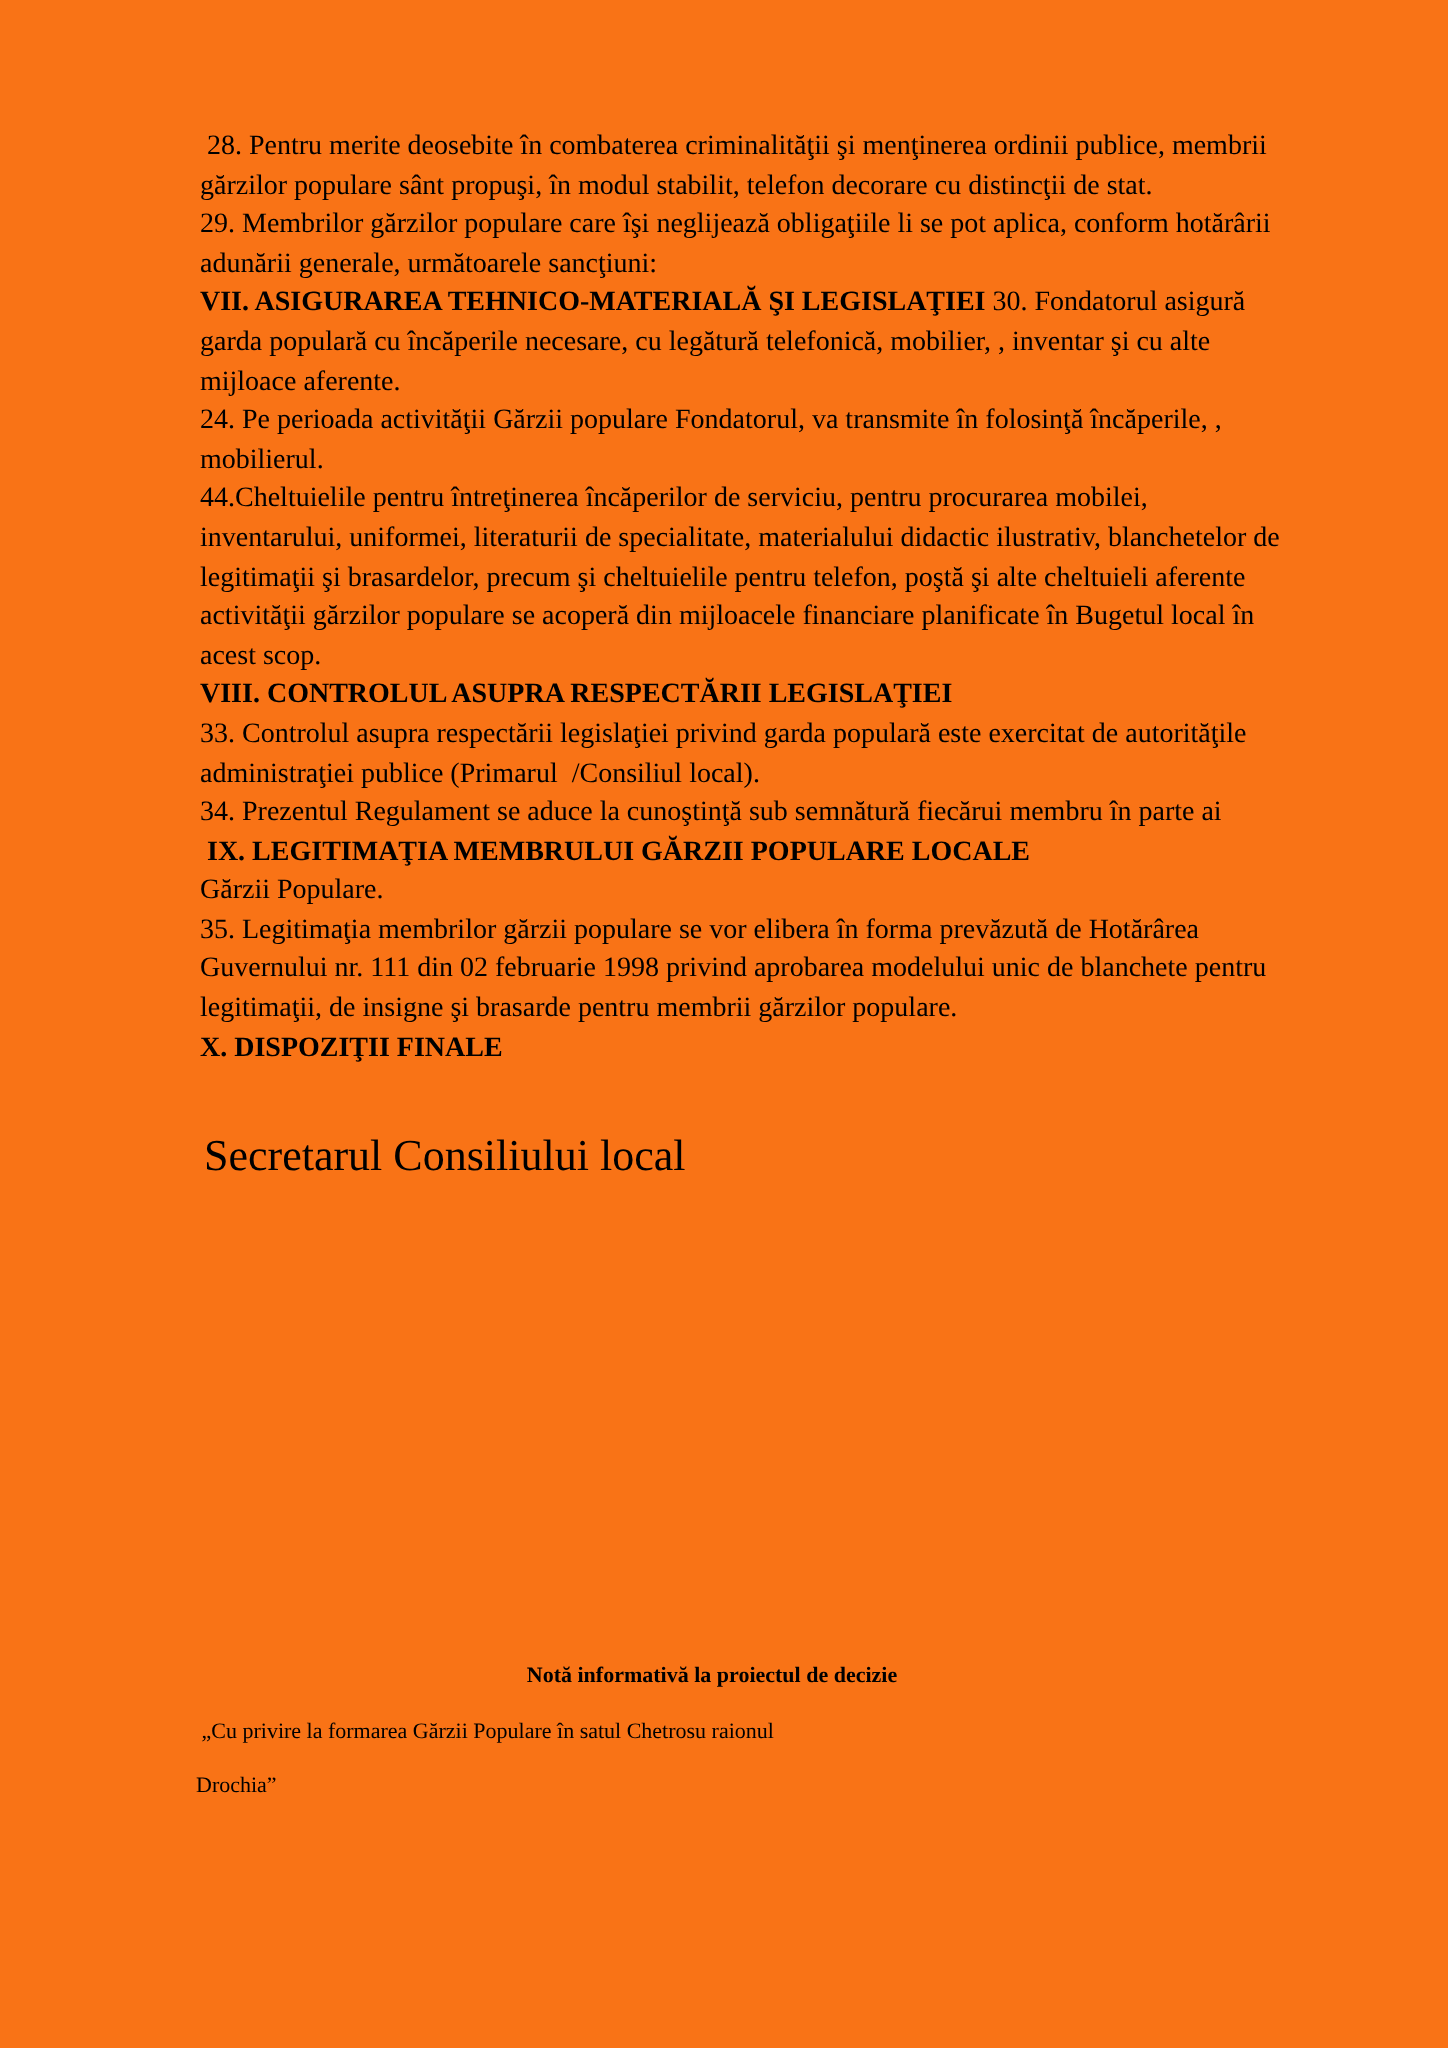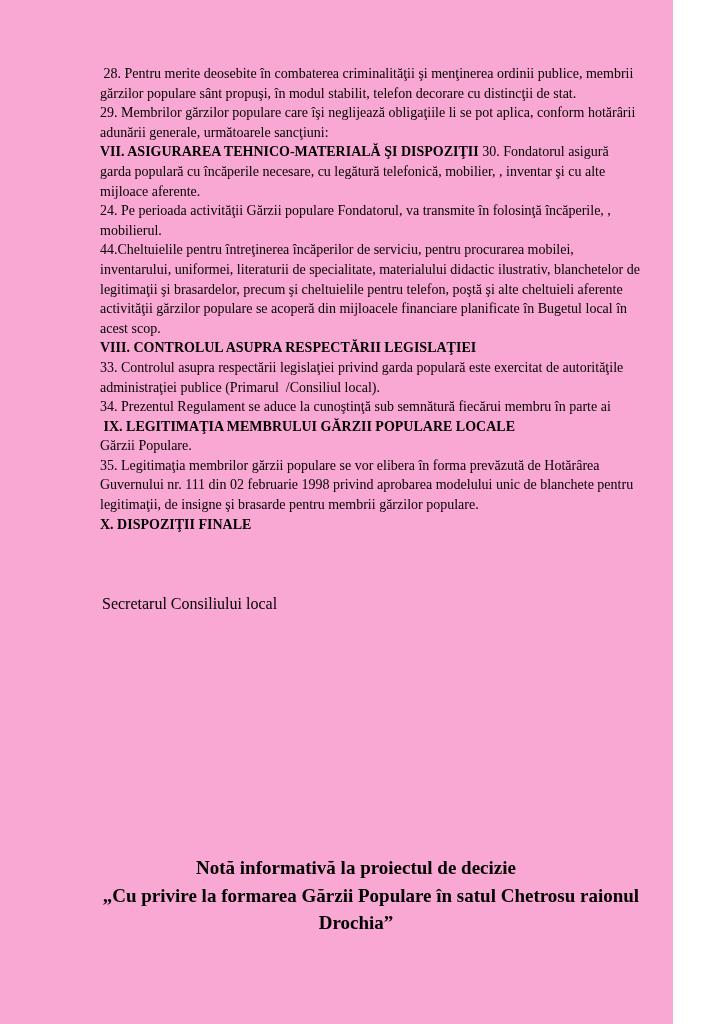--- a/index.html
+++ b/index.html
@@ -2,23 +2,23 @@
 <html><head>
 <meta charset="utf-8">
 <style>
   html, body {
     margin: 0;
     padding: 0;
     background: #ffffff;
   }
   .page {
     position: relative;
-    width: 673px;
+    width: 724px;
     height: 1024px;
-    background: #f9a8d4;
+    background: #f97316;
     color: #000000;
     font-family: "Liberation Serif", "DejaVu Serif", serif;
     overflow: hidden;
   }
   .body-text {
     position: absolute;
     left: 100px;
     top: 64px;
     width: 606px;
     font-size: 14px;
@@ -26,55 +26,54 @@
   }
   .ln {
     white-space: pre;
   }
   .ln .hd {
     font-weight: bold;
   }
   .signature {
     position: absolute;
     left: 102px;
-    top: 593px;
-    font-size: 16px;
+    top: 567px;
+    font-size: 22px;
     line-height: 22px;
     white-space: pre;
   }
   .note {
     position: absolute;
     left: 98px;
-    top: 854px;
+    top: 825px;
     width: 516px;
-    font-size: 19px;
+    font-size: 11px;
     line-height: 27.5px;
   }
   .note .note-title {
     font-weight: bold;
     text-align: center;
     white-space: pre;
   }
   .note .note-line {
-    text-align: center;
+    text-align: left;
     white-space: pre;
-    font-weight: bold;
   }
 </style>
 </head>
 <body>
 
 <div class="page">
 
   <div class="body-text">
     <div class="ln"><span class="hd"></span><span> 28. Pentru merite deosebite în combaterea criminalităţii şi menţinerea ordinii publice, membrii</span></div>
     <div class="ln"><span class="hd"></span><span>gărzilor populare sânt propuşi, în modul stabilit, telefon decorare cu distincţii de stat.</span></div>
     <div class="ln"><span class="hd"></span><span>29. Membrilor gărzilor populare care îşi neglijează obligaţiile li se pot aplica, conform hotărârii</span></div>
     <div class="ln"><span class="hd"></span><span>adunării generale, următoarele sancţiuni:</span></div>
-    <div class="ln"><span class="hd">VII. ASIGURAREA TEHNICO-MATERIALĂ ŞI DISPOZIŢII</span><span> 30. Fondatorul asigură</span></div>
+    <div class="ln"><span class="hd">VII. ASIGURAREA TEHNICO-MATERIALĂ ŞI LEGISLAŢIEI</span><span> 30. Fondatorul asigură</span></div>
     <div class="ln"><span class="hd"></span><span>garda populară cu încăperile necesare, cu legătură telefonică, mobilier, , inventar şi cu alte</span></div>
     <div class="ln"><span class="hd"></span><span>mijloace aferente.</span></div>
     <div class="ln"><span class="hd"></span><span>24. Pe perioada activităţii Gărzii populare Fondatorul, va transmite în folosinţă încăperile, ,</span></div>
     <div class="ln"><span class="hd"></span><span>mobilierul.</span></div>
     <div class="ln"><span class="hd"></span><span>44.Cheltuielile pentru întreţinerea încăperilor de serviciu, pentru procurarea mobilei,</span></div>
     <div class="ln"><span class="hd"></span><span>inventarului, uniformei, literaturii de specialitate, materialului didactic ilustrativ, blanchetelor de</span></div>
     <div class="ln"><span class="hd"></span><span>legitimaţii şi brasardelor, precum şi cheltuielile pentru telefon, poştă şi alte cheltuieli aferente</span></div>
     <div class="ln"><span class="hd"></span><span>activităţii gărzilor populare se acoperă din mijloacele financiare planificate în Bugetul local în</span></div>
     <div class="ln"><span class="hd"></span><span>acest scop.</span></div>
     <div class="ln"><span class="hd">VIII. CONTROLUL ASUPRA RESPECTĂRII LEGISLAŢIEI</span><span></span></div>

